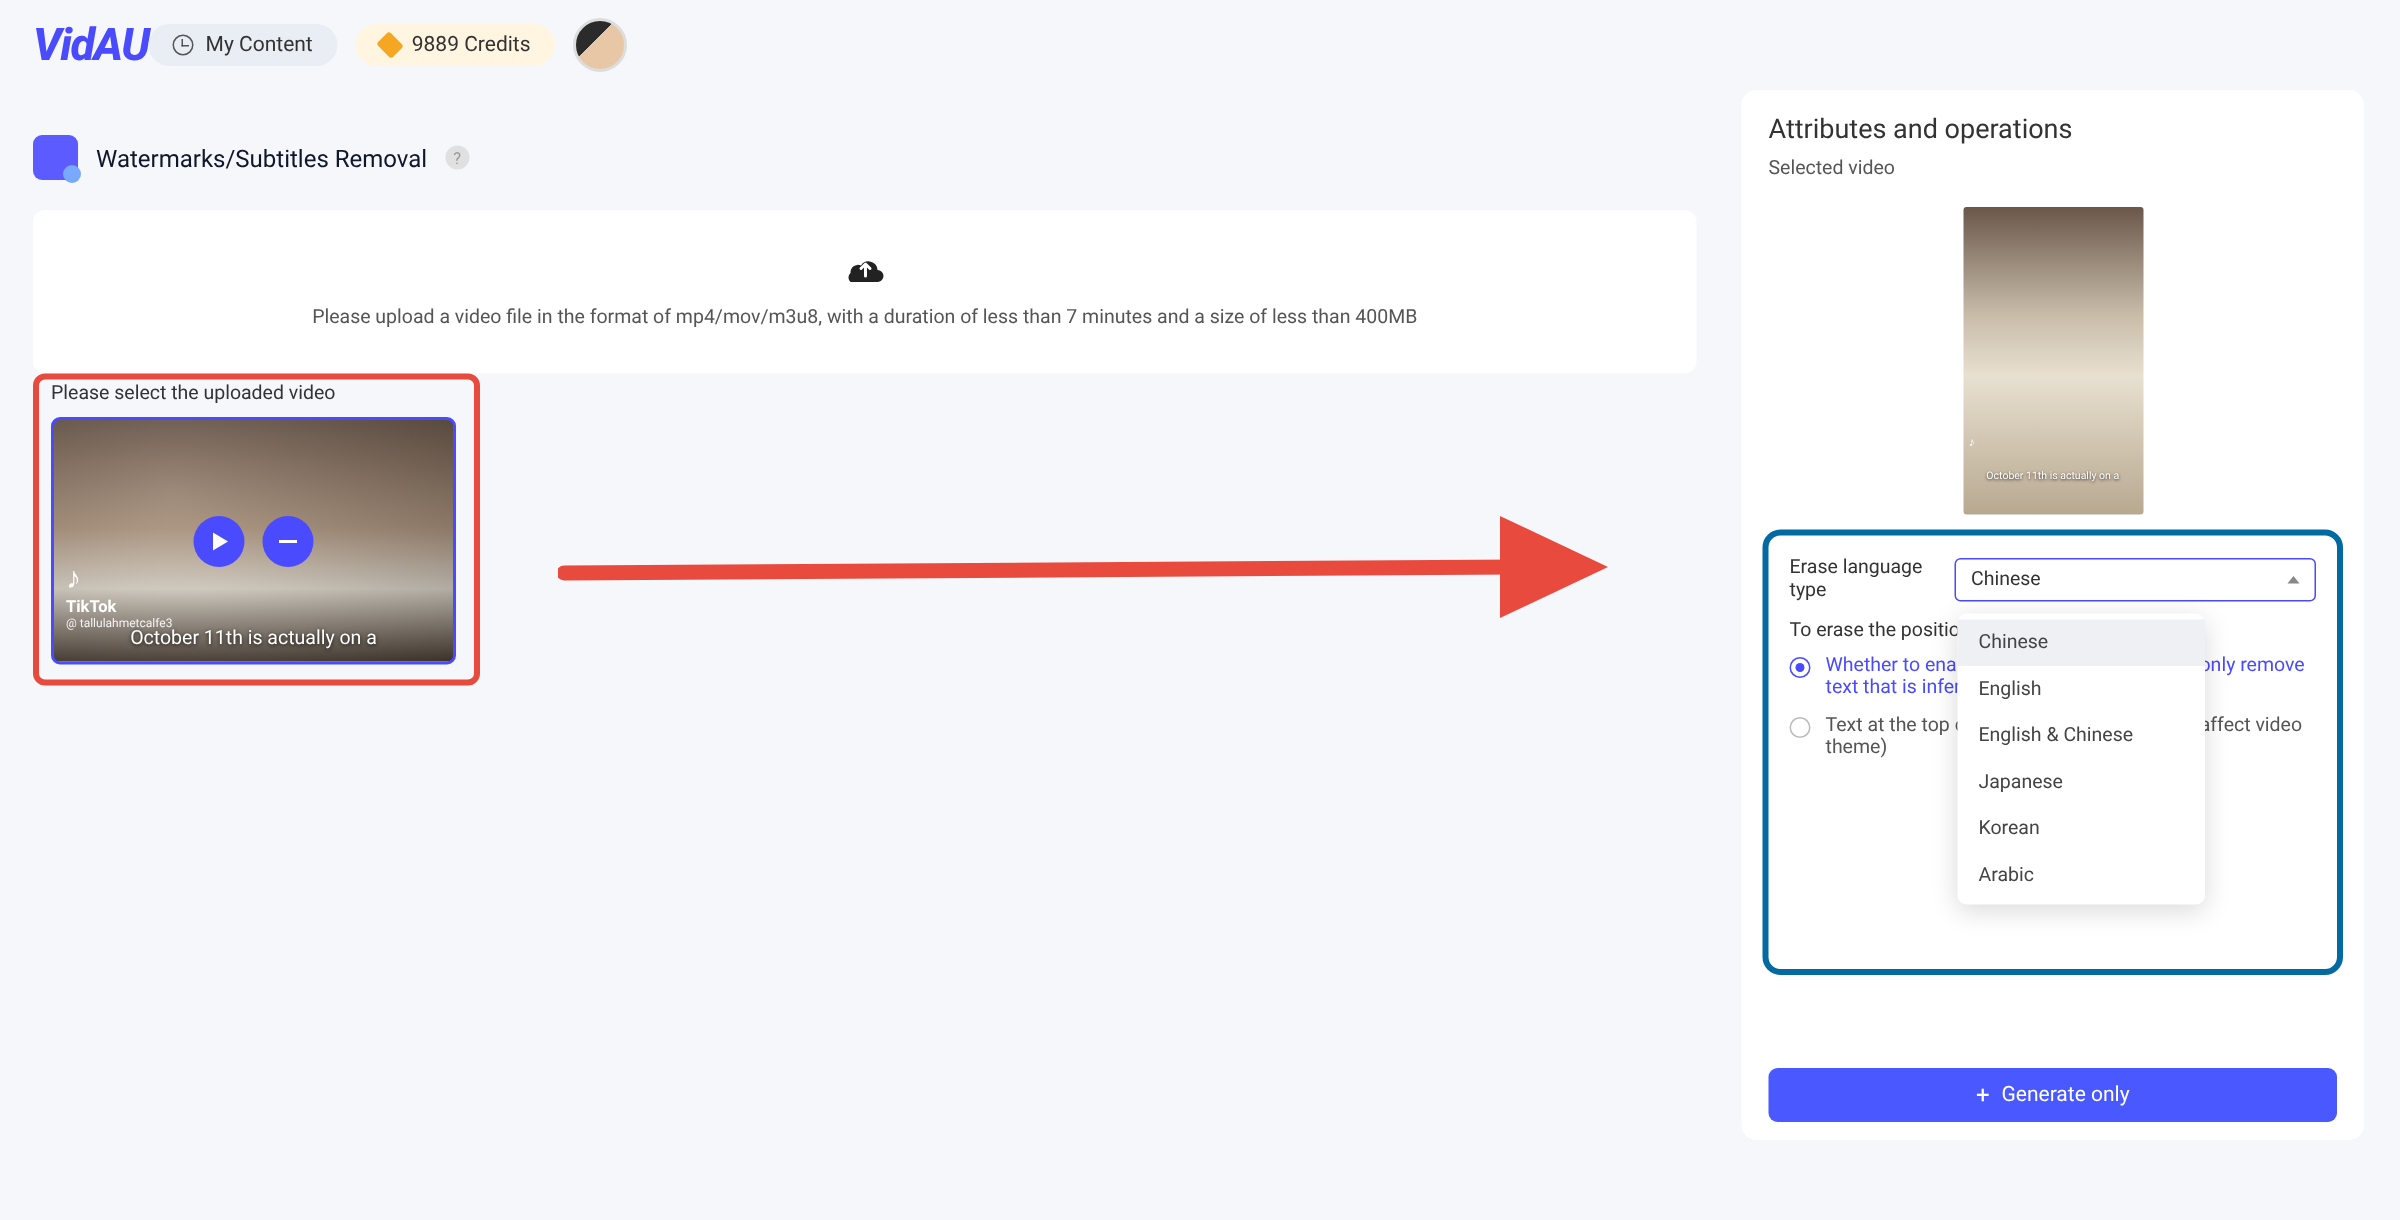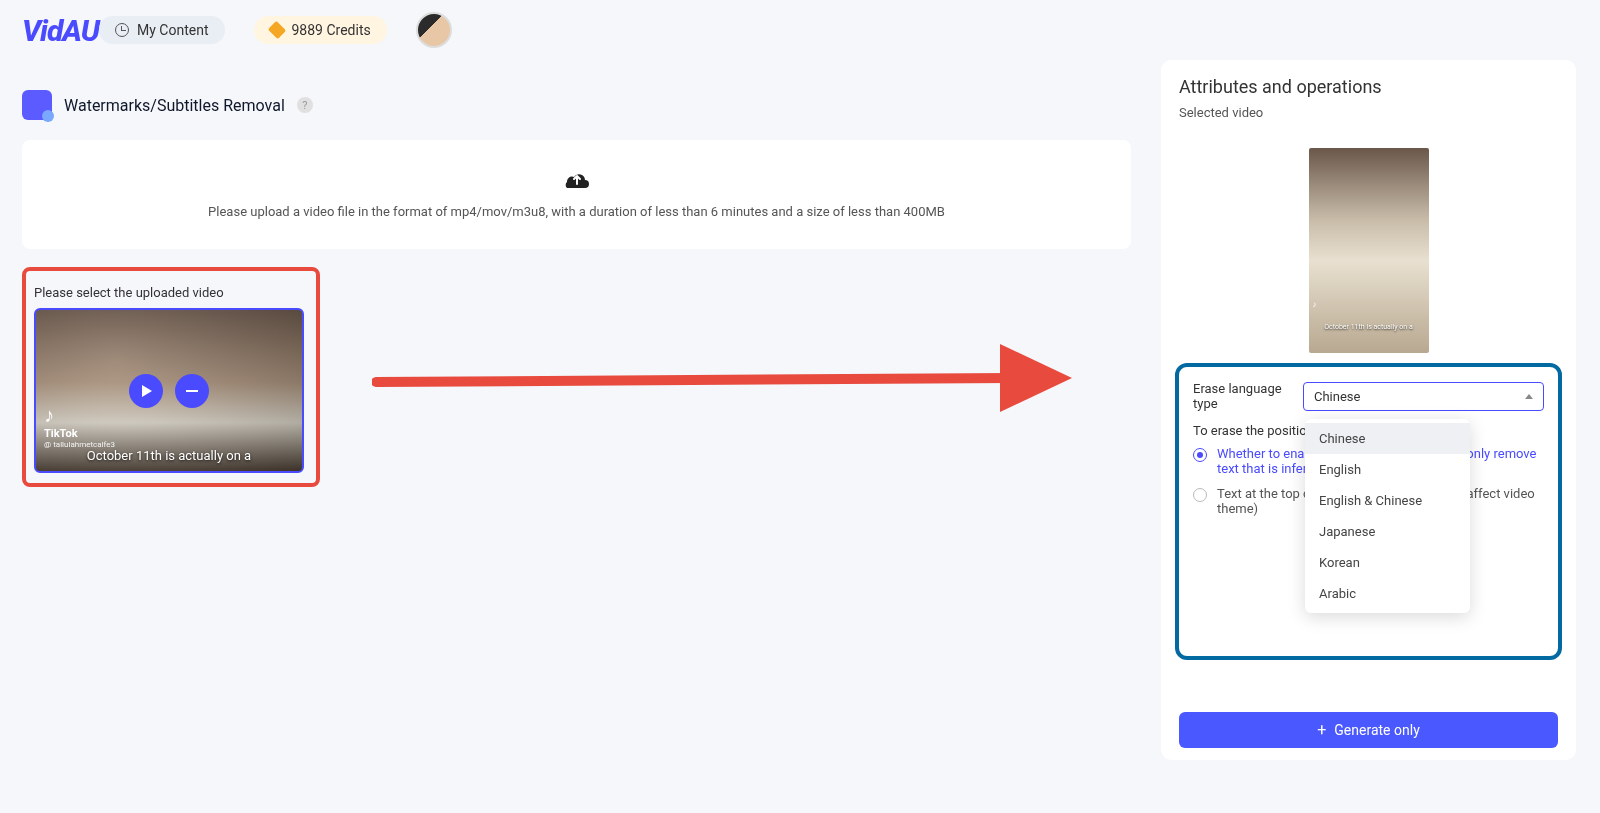--- a/index.html
+++ b/index.html
@@ -21,21 +21,21 @@
   .logo {
     font-size: 30px;
     font-weight: 800;
     font-style: italic;
     color: #4a4aff;
     letter-spacing: -1px;
   }
   .header-right {
     display: flex;
     align-items: center;
-    gap: 29px;
+    gap: 12px;
   }
   .pill {
     display: inline-flex;
     align-items: center;
     gap: 8px;
     padding: 6px 16px;
     border-radius: 20px;
     font-size: 14px;
     cursor: pointer;
   }
@@ -111,24 +111,24 @@
     background: #fff;
     border-radius: 8px;
     padding: 26px 20px 30px 20px;
     text-align: center;
   }
   .cloud-icon { display:inline-block; margin-bottom: 12px; }
   .upload-text { font-size: 13px; color: #555; }
 
   
   .select-box {
-    margin-top: 18px;
+    margin-top: 0;
     border: 4px solid #e84a3e;
     border-radius: 8px;
-    padding: 14px 8px 10px 8px;
+    padding: 2px 8px 10px 8px;
     width: 298px;
     background: #f5f7fb;
   }
   .select-label {
     font-size: 13px;
     color: #333;
     margin-bottom: 8px;
   }
   .thumb-wrap {
     border: 2px solid #4a4aff;
@@ -165,21 +165,21 @@
   }
   .tiktok-badge .logo-t { font-size:20px; font-weight:bold; }
   .tiktok-badge .name { font-size:11px; font-weight:bold; }
   .tiktok-badge .handle { font-size:8px; opacity:0.9; }
 
   
   .rp-heading {
     font-size: 18px; color:#333; margin-bottom: 8px;
   }
   .rp-sub {
-    font-size: 13px; color:#555; margin-bottom: 28px;
+    font-size: 13px; color:#555; margin-bottom: 18px;
   }
   .preview-box {
     width:120px; height:205px; margin: 0 auto 10px auto;
     background: linear-gradient(180deg, #6a574a 0%, #c8bca9 35%, #e8e0d0 55%, #b8a890 100%);
     position:relative;
     border-radius:2px;
   }
   .preview-box .pv-caption {
     position:absolute; bottom:22px; left:4px; right:4px;
     color:#fff; font-size:7px; text-align:center;
@@ -305,21 +305,21 @@
       <div class="help-icon">?</div>
     </div>
 
     <div class="upload-box">
       <span class="cloud-icon">
         <svg width="28" height="22" viewBox="0 0 28 22">
           <path d="M22 14a6 6 0 0 0-11-3 5 5 0 0 0-7 5 4 4 0 0 0 0 6h18a4 4 0 0 0 0-8z" fill="#222"></path>
           <path d="M14 18v-8M11 13l3-3 3 3" stroke="#fff" stroke-width="2" fill="none" stroke-linecap="round" stroke-linejoin="round"></path>
         </svg>
       </span>
-      <div class="upload-text">Please upload a video file in the format of mp4/mov/m3u8, with a duration of less than 6 minutes and a size of less than 400MB</div>
+      <div class="upload-text">Please upload a video file in the format of mp4/mov/m3u8, with a duration of less than 7 minutes and a size of less than 400MB</div>
     </div>
 
     <div class="select-box">
       <div class="select-label">Please select the uploaded video</div>
       <div class="thumb-wrap">
         <div class="thumb-overlay-dark"></div>
         <div class="tiktok-badge">
           <div class="logo-t">♪</div>
           <div class="name">TikTok</div>
           <div class="handle">@ tallulahmetcalfe3</div>

